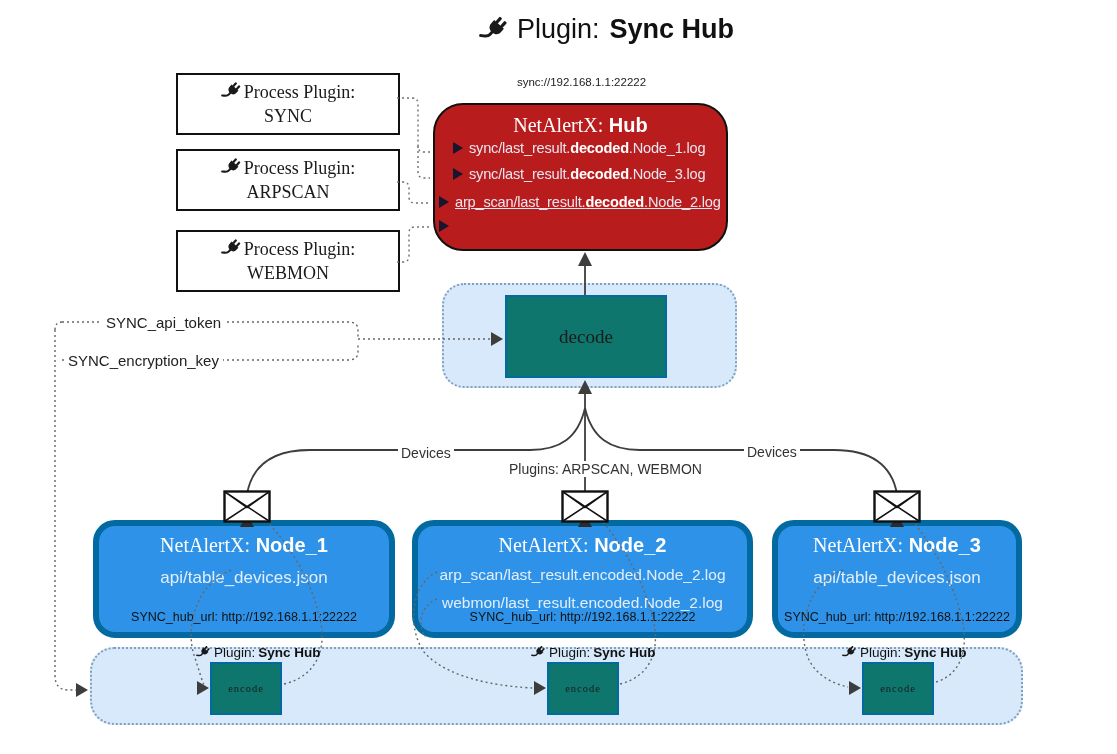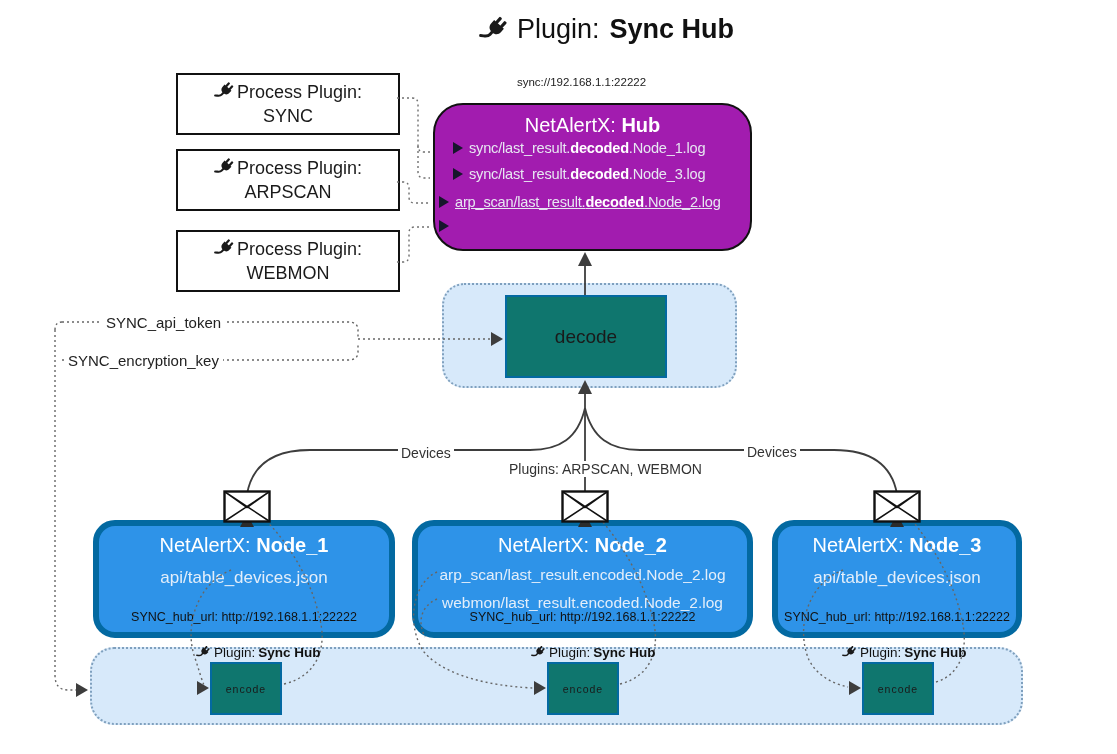--- a/index.html
+++ b/index.html
@@ -1,32 +1,32 @@
 <!DOCTYPE html>
 <html><head>
 <meta charset="utf-8">
 <style>
   html,body{margin:0;padding:0;background:#fff;}
   #canvas{position:relative;width:1117px;height:754px;background:#ffffff;overflow:hidden;
           font-family:"Liberation Sans", sans-serif;color:#1a1a1a;}
   .abs{position:absolute;}
-  .mono{font-family:Liberation Sans, sans-serif;}
+  .mono{font-family:Liberation Serif, serif;}
   .bold{font-weight:bold;}
   
   .page-title{top:14px;left:0;width:1117px;display:flex;justify-content:center;align-items:center;gap:8px;
               font-size:27px;color:#111;}
   .page-title .t-bold{font-weight:bold;margin-left:2px;}
   
   .pbox{left:176px;width:220px;height:58px;background:#fff;border:2px solid #111;
         display:flex;flex-direction:column;align-items:center;justify-content:center;
         font-size:18px;line-height:1.35;}
   .pbox .row1{display:flex;align-items:center;gap:2px;}
   
   .hub-url{top:76px;left:433px;width:297px;text-align:center;font-size:11.5px;color:#222;}
-  .hub{top:103px;left:433px;width:319px;height:148px;background:#a21caf;border:2px solid #111;
+  .hub{top:103px;left:433px;width:295px;height:148px;background:#b91c1c;border:2px solid #111;
        border-radius:30px;box-sizing:border-box;}
   .hub-title{position:absolute;top:9px;left:0;width:100%;text-align:center;font-size:20px;color:#fff;}
   .hub-row{position:absolute;display:flex;align-items:center;gap:6px;height:22px;
            font-size:14.6px;color:#E7E7F2;letter-spacing:-0.2px;white-space:nowrap;}
   .hub-row .tri{width:0;height:0;border-left:10px solid #16162c;border-top:6px solid transparent;
                 border-bottom:6px solid transparent;}
   .hub-row .b{font-weight:bold;color:#fff;}
   
   .panel{background:#D7E9FA;border:2px dotted #7FA0BE;box-sizing:border-box;}
   .decode-panel{top:283px;left:442px;width:295px;height:105px;border-radius:22px;}

